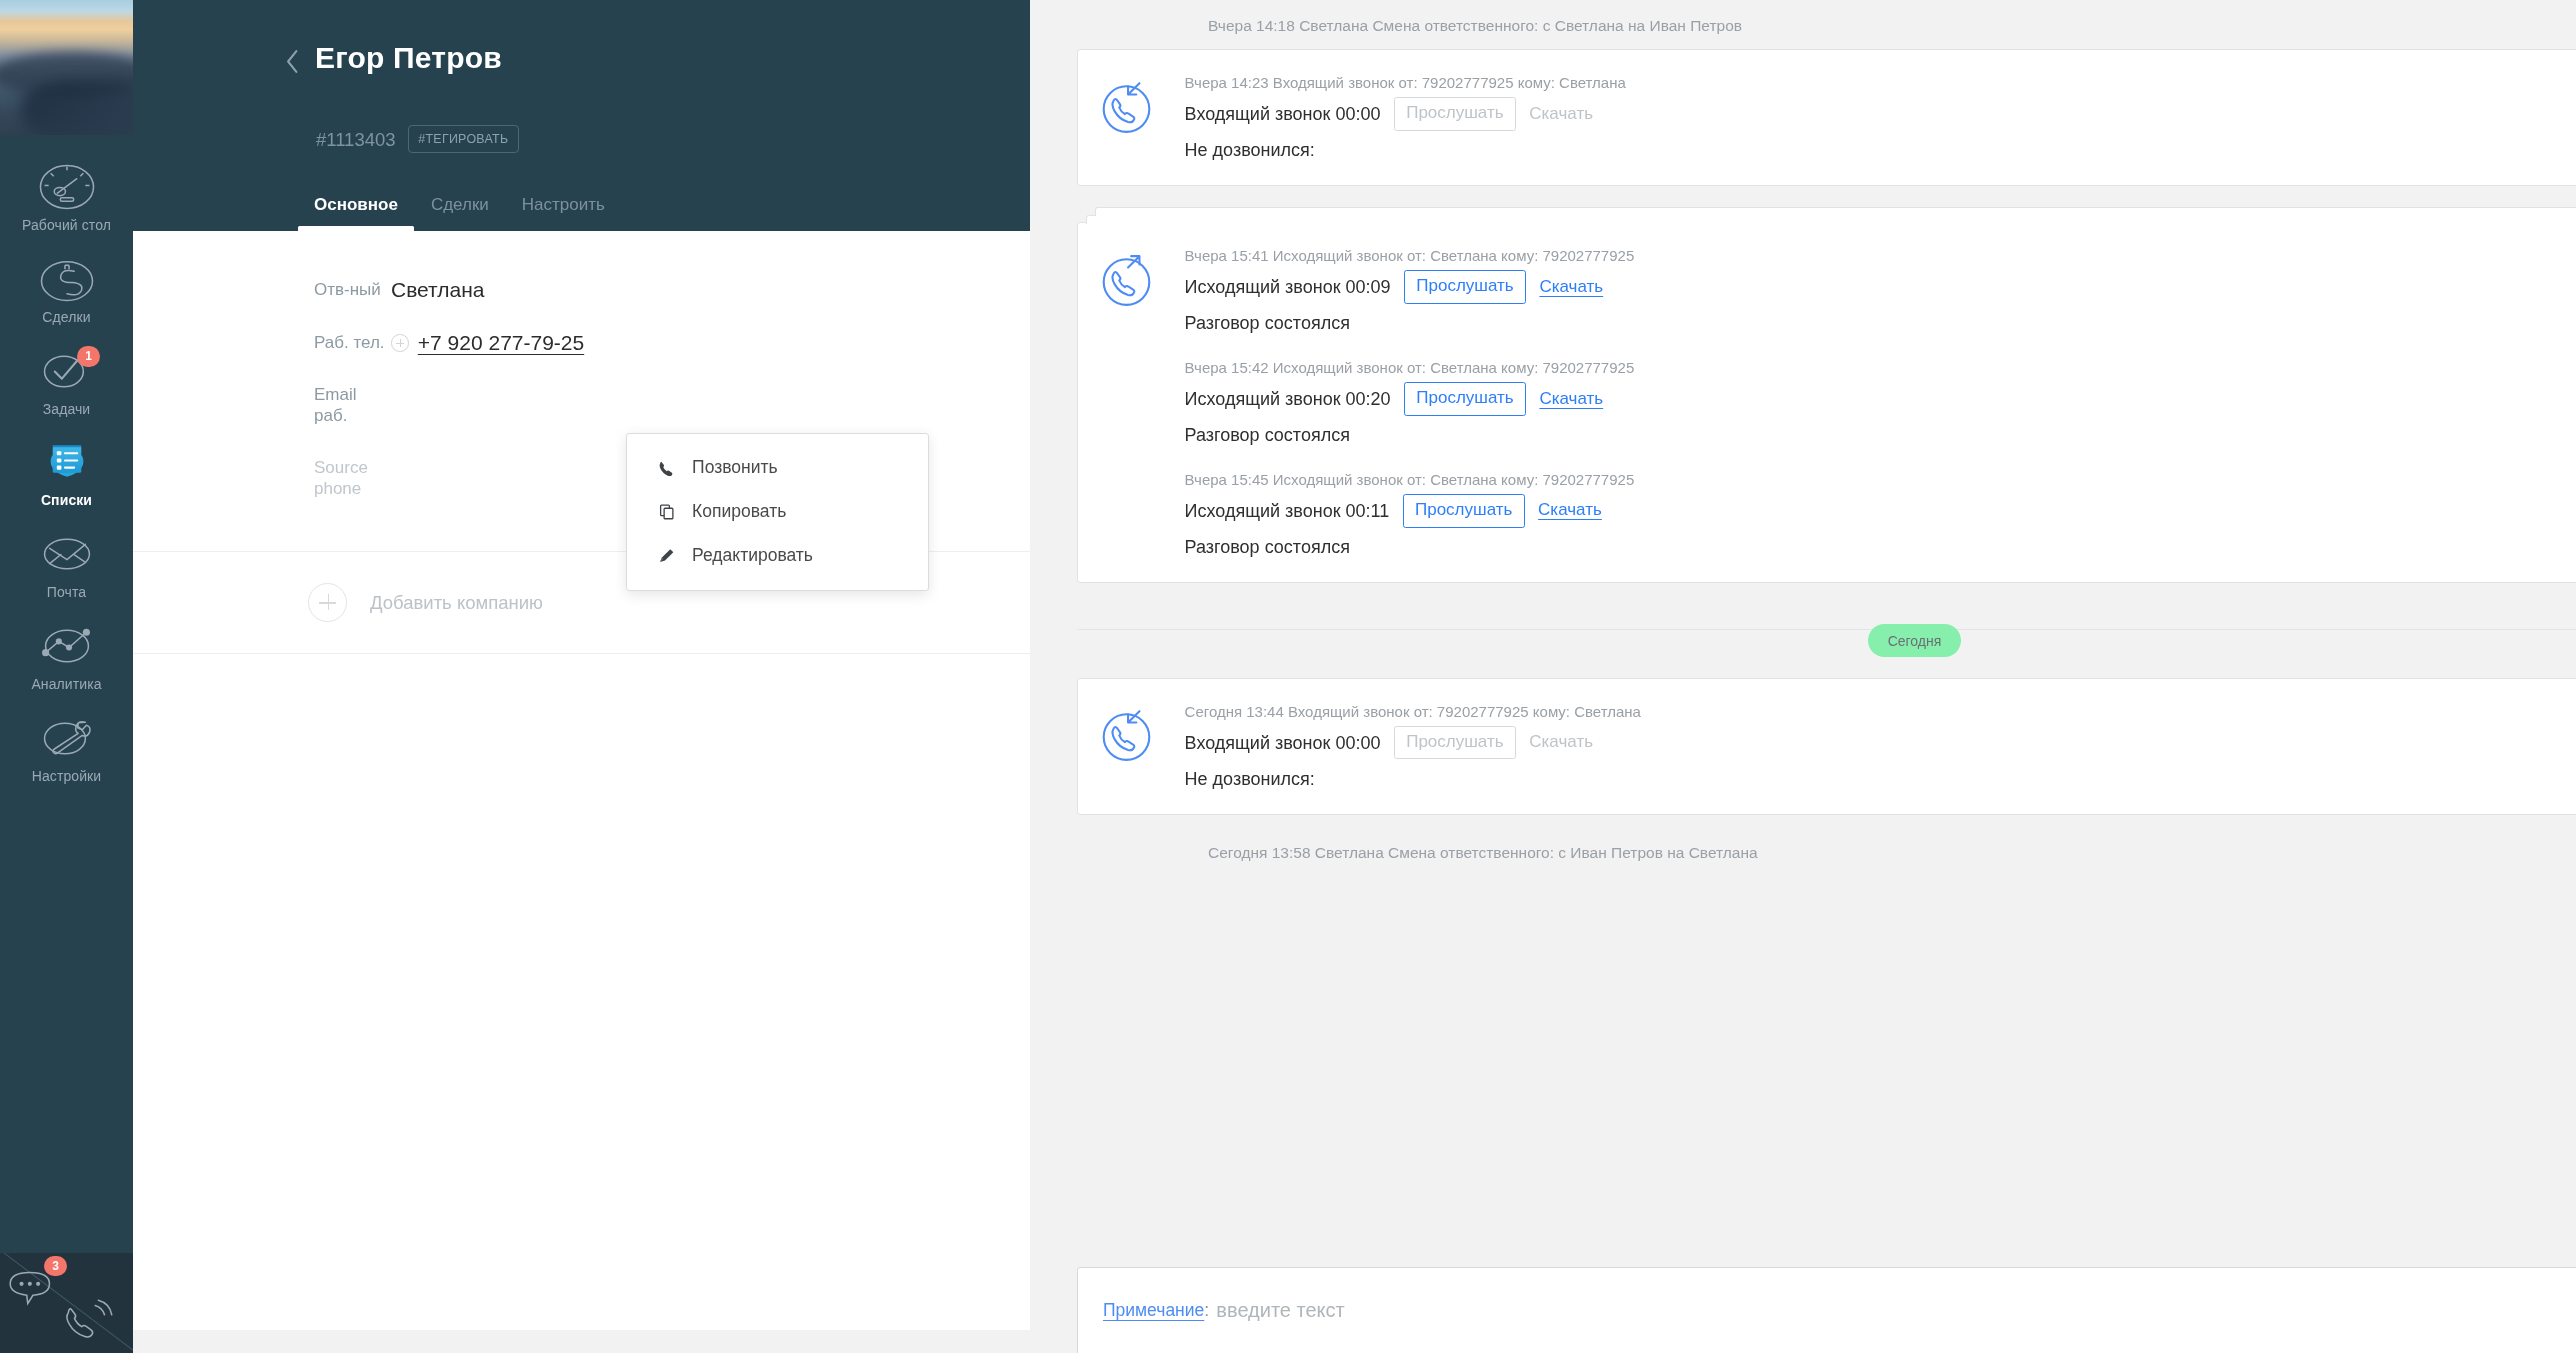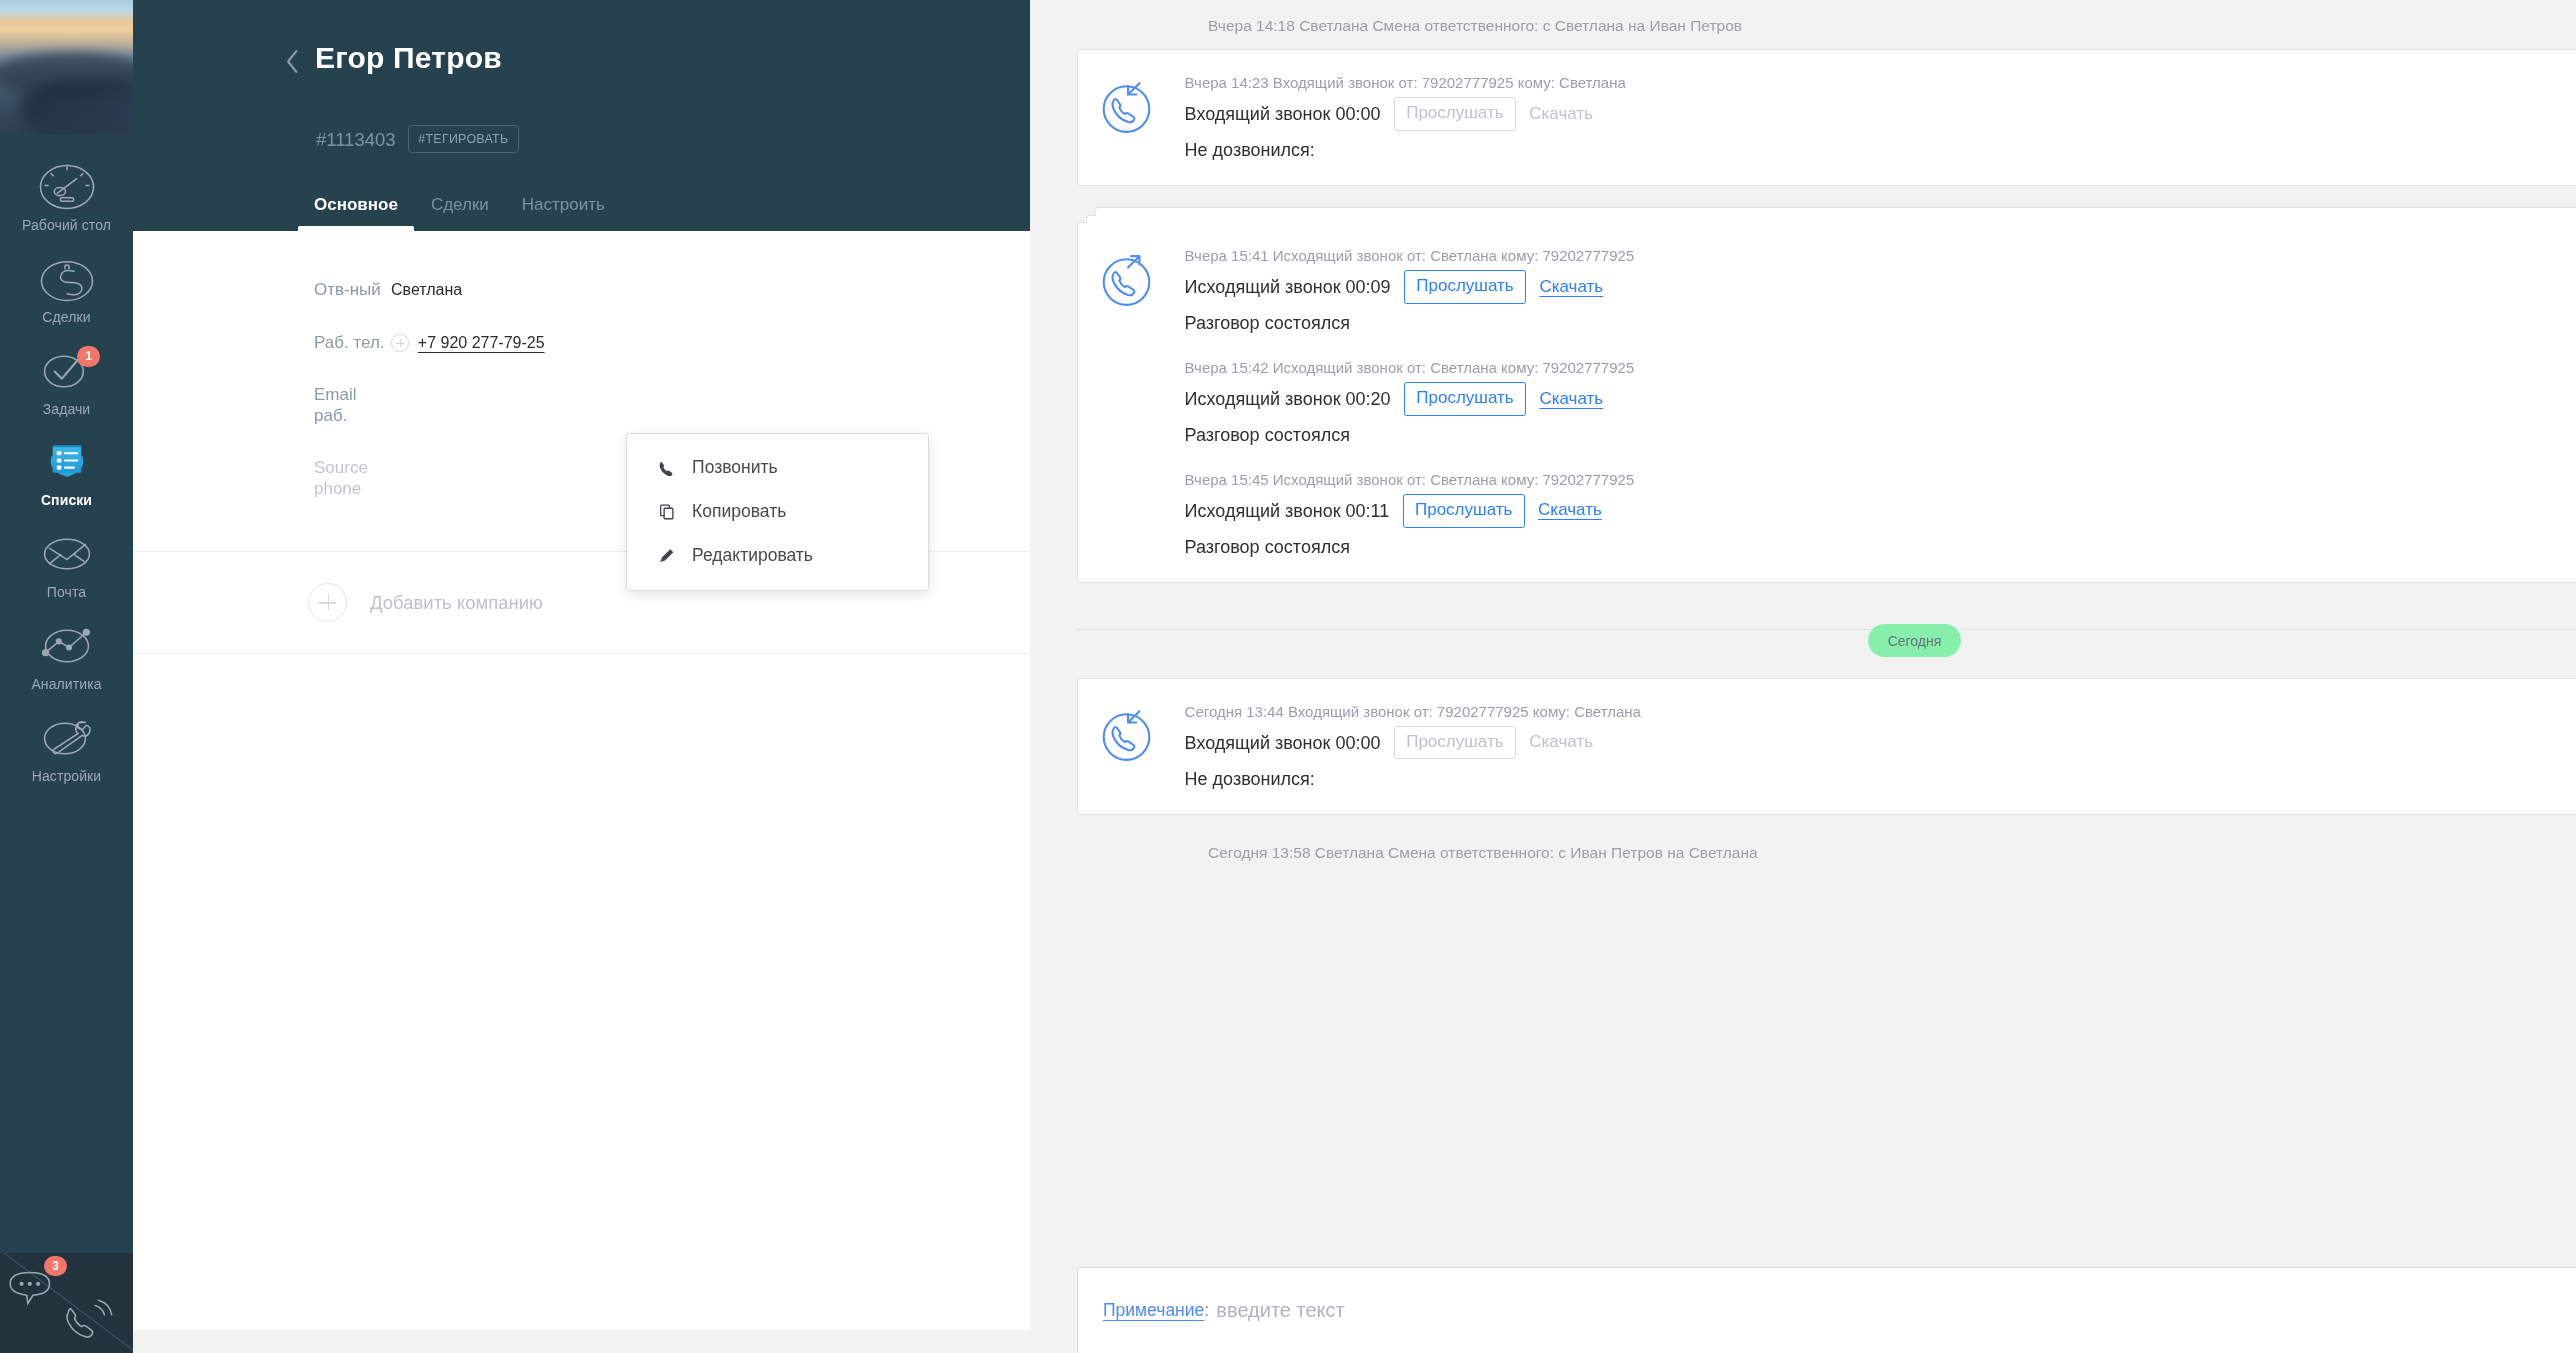--- a/index.html
+++ b/index.html
@@ -120,21 +120,21 @@
   .field-row {
     display: flex; align-items: flex-start;
     padding: 0 0 32px 0; position: relative;
   }
   .field-label {
     width: 258px; flex: 0 0 258px; padding-left: 181px;
     color: #8d9aa3; font-size: 17px; line-height: 20.6px;
   }
   .field-label.muted { color: #c0c6cb; }
   .field-value {
-    color: #2c2c2c; font-size: 16px; line-height: 20.6px;
+    color: #2c2c2c; font-size: 21px; line-height: 20.6px;
     display: flex; align-items: center; gap: 9.3px;
   }
   .plus-circle-small {
     width: 17.5px; height: 17.5px; border-radius: 50%;
     border: 1px solid #cfd5d9; position: relative; flex: 0 0 17.5px;
   }
   .plus-circle-small::before, .plus-circle-small::after {
     content: ""; position: absolute; background: #cfd5d9;
   }
   .plus-circle-small::before { left: 3.6px; right: 3.6px; top: 7.7px; height: 1px; }

